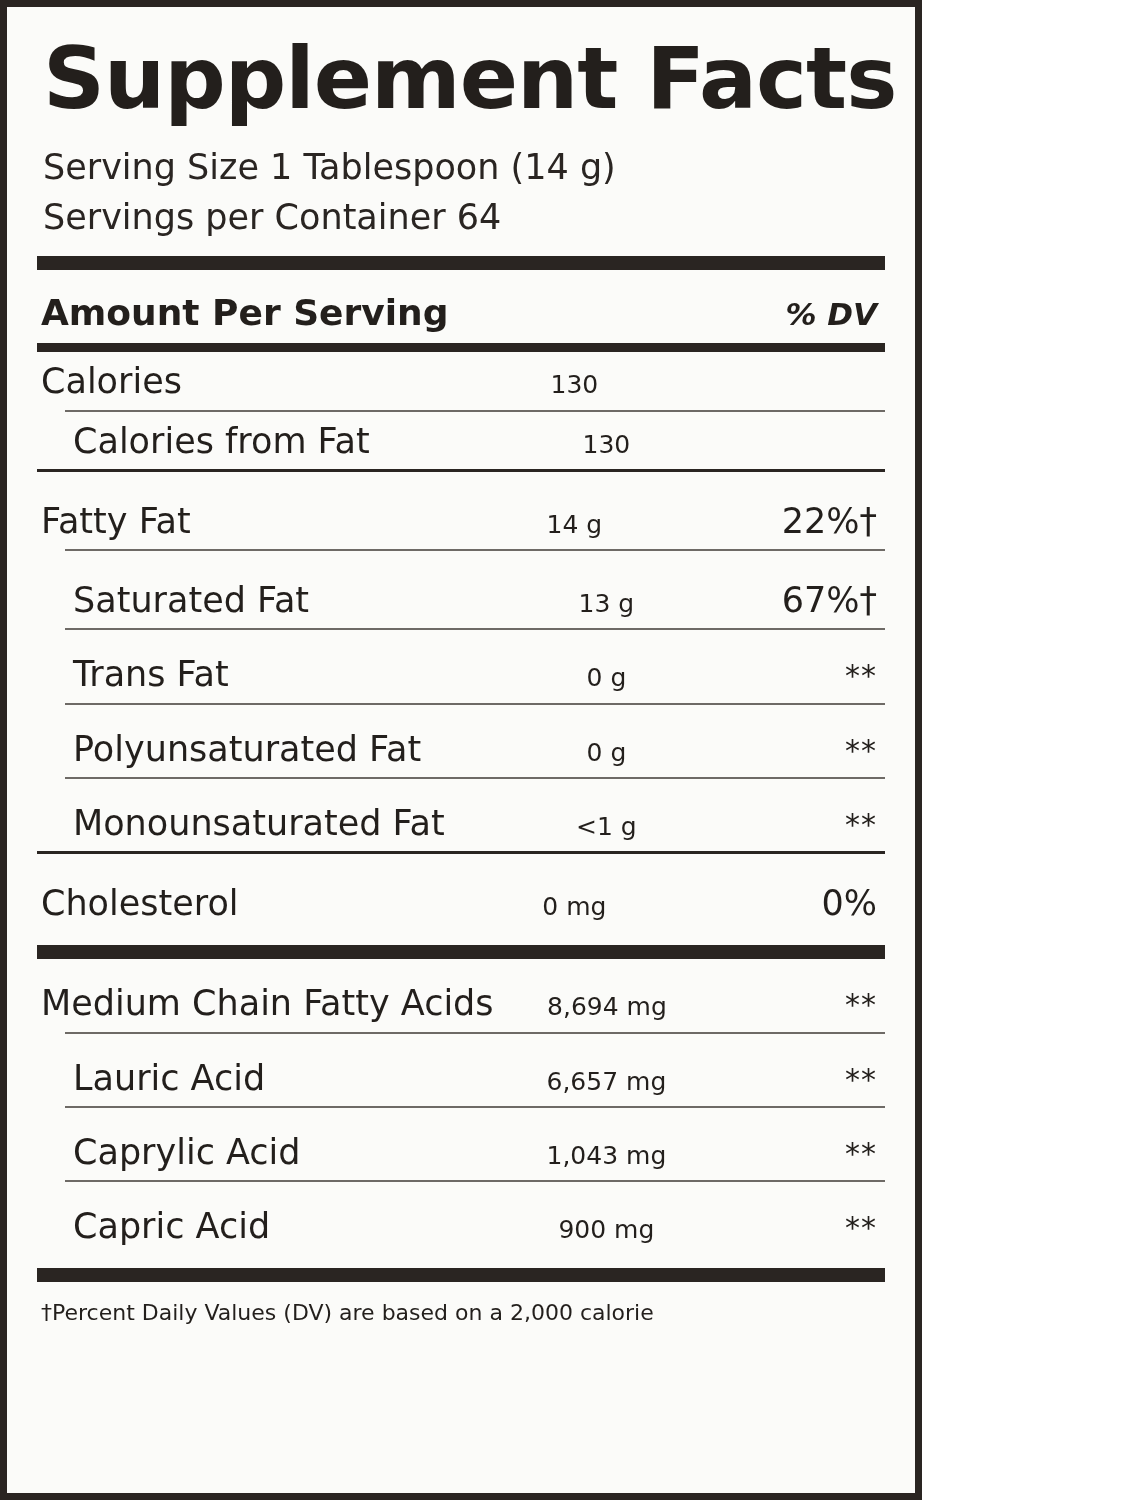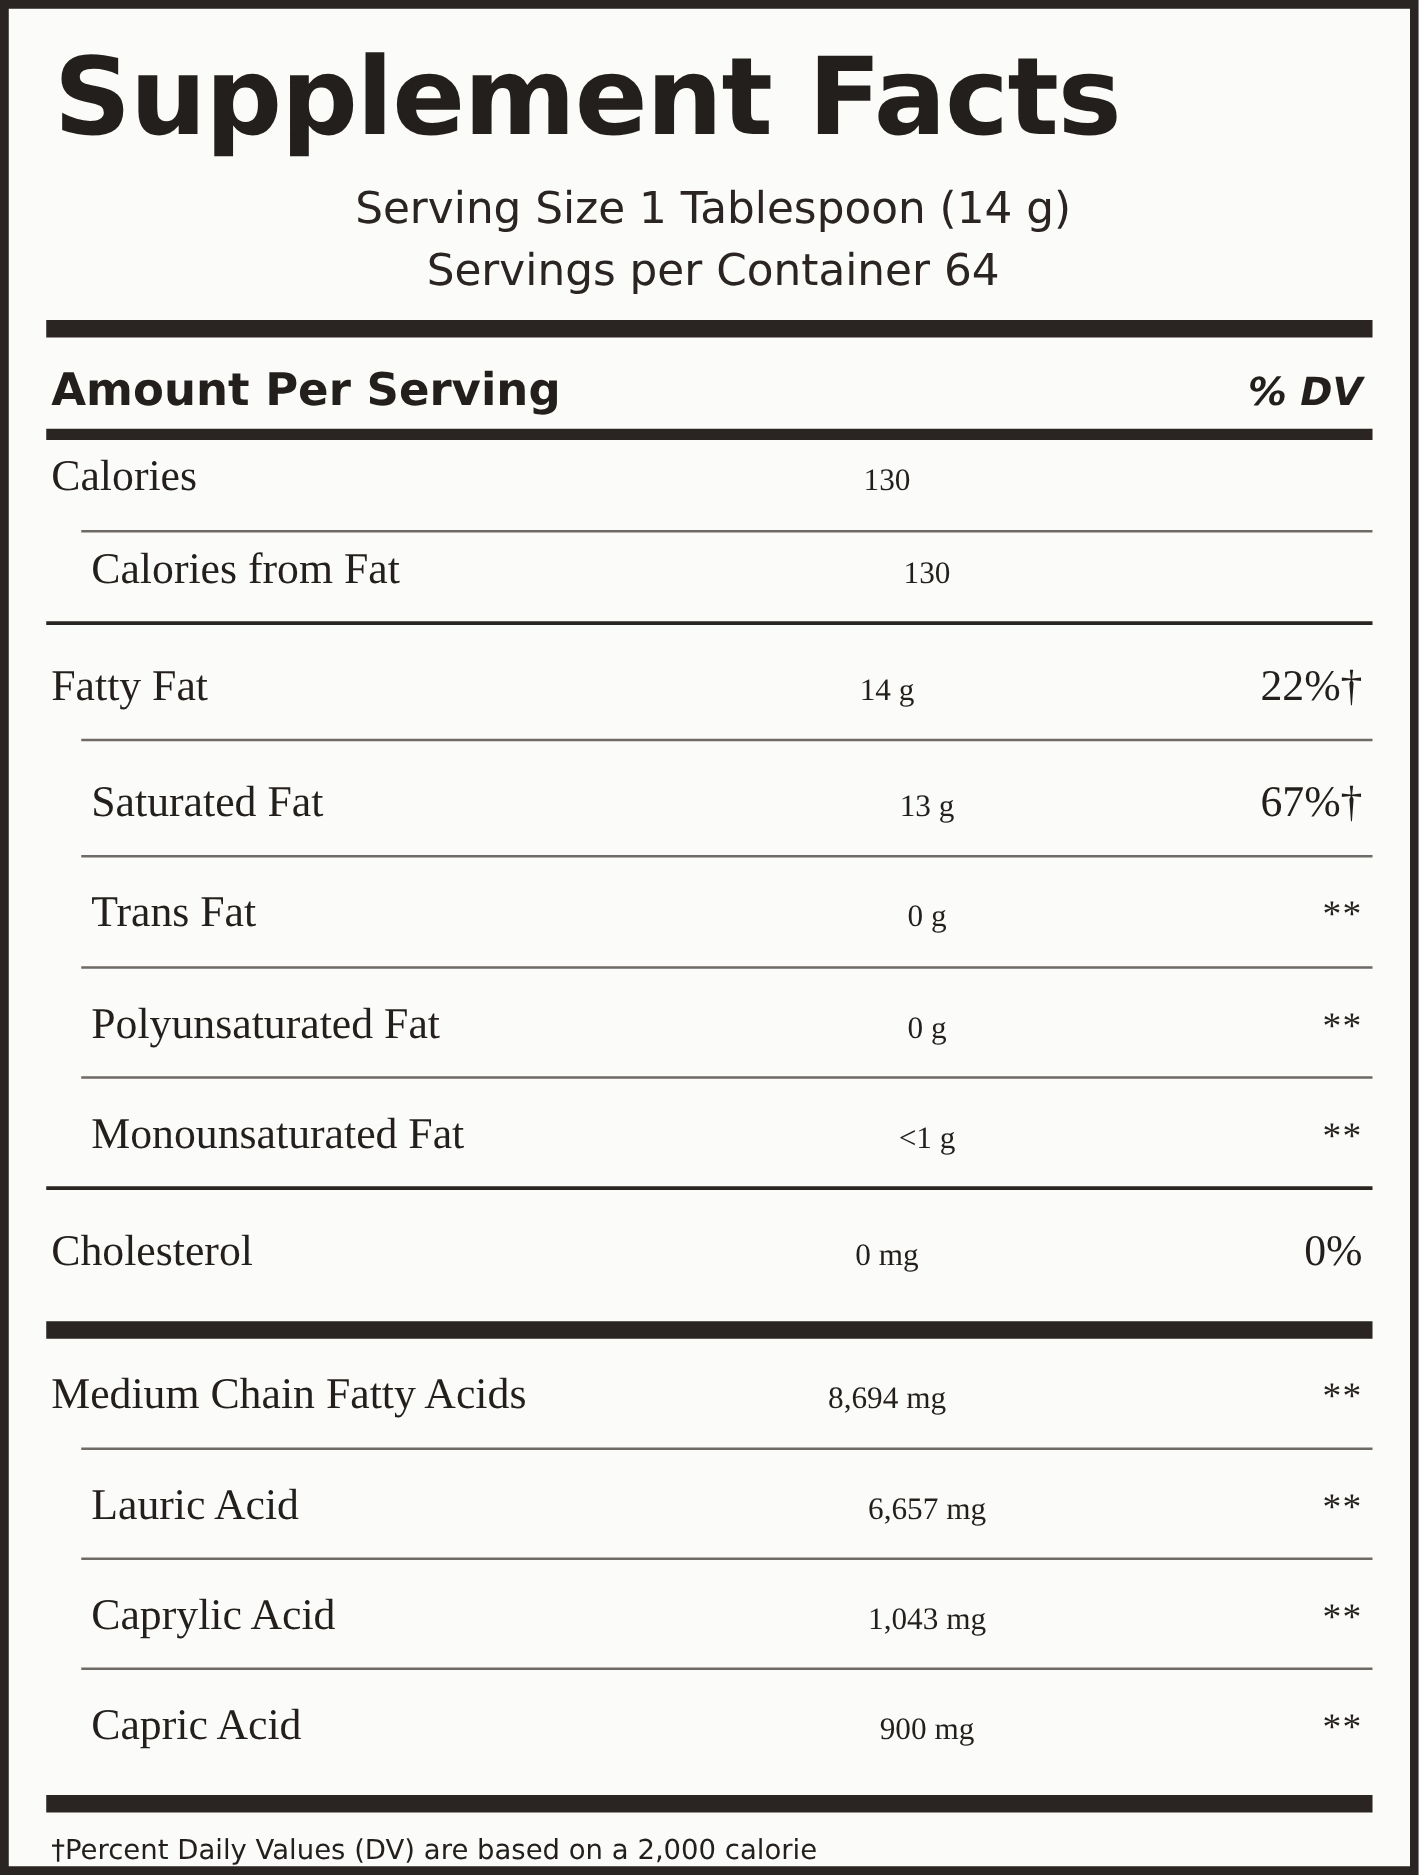--- a/index.html
+++ b/index.html
@@ -10,21 +10,21 @@
   body {
     width: 1135px;
     height: 1500px;
     font-family: "DejaVu Sans", sans-serif;
     color: #231f1c;
     overflow: hidden;
   }
 
   .panel {
     position: relative;
-    width: 1135px;
+    width: 922px;
     height: 1500px;
     box-sizing: border-box;
     background: #fbfbf9;
     border: 7px solid #2a2522;
     padding: 0 30px;
   }
 
   .title {
     font-size: 86px;
     line-height: 1.0;
@@ -35,21 +35,20 @@
     white-space: nowrap;
   }
 
   .serving-block {
     margin: 22px 0 0 6px;
   }
   .serving-line {
     font-size: 35px;
     line-height: 1.42;
     color: #2a2522;
-    text-align: center;
   }
 
   .rule-thick {
     height: 14px;
     background: #2a2522;
     margin: 14px 0 0 0;
   }
   .rule-mid {
     height: 9px;
     background: #2a2522;
@@ -57,22 +56,21 @@
   }
   .rule-thin {
     height: 3px;
     background: #2a2522;
     margin: 0;
   }
 
   .row {
     display: flex;
     align-items: baseline;
-    padding: 9px 4px 22px 4px;
-    font-family: Liberation Serif, serif;
+    padding: 9px 4px 8px 4px;
   }
   .row .nm {
     flex: 0 0 50%;
     font-size: 35px;
     line-height: 1.15;
     white-space: nowrap;
   }
   .row .amt {
     flex: 0 0 27%;
     font-size: 25px;

